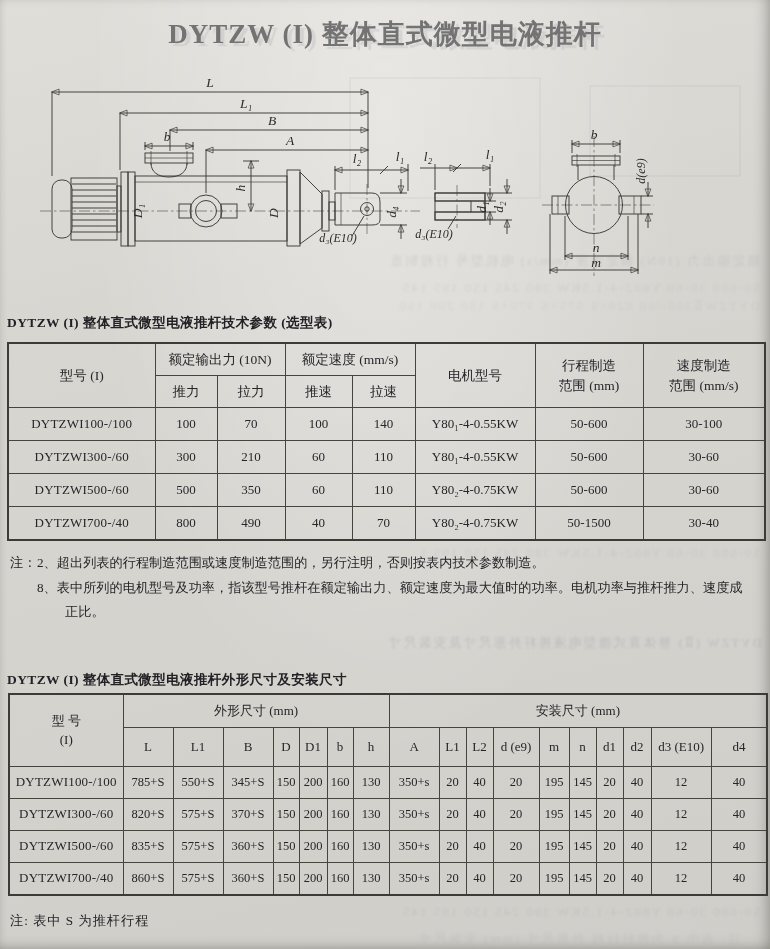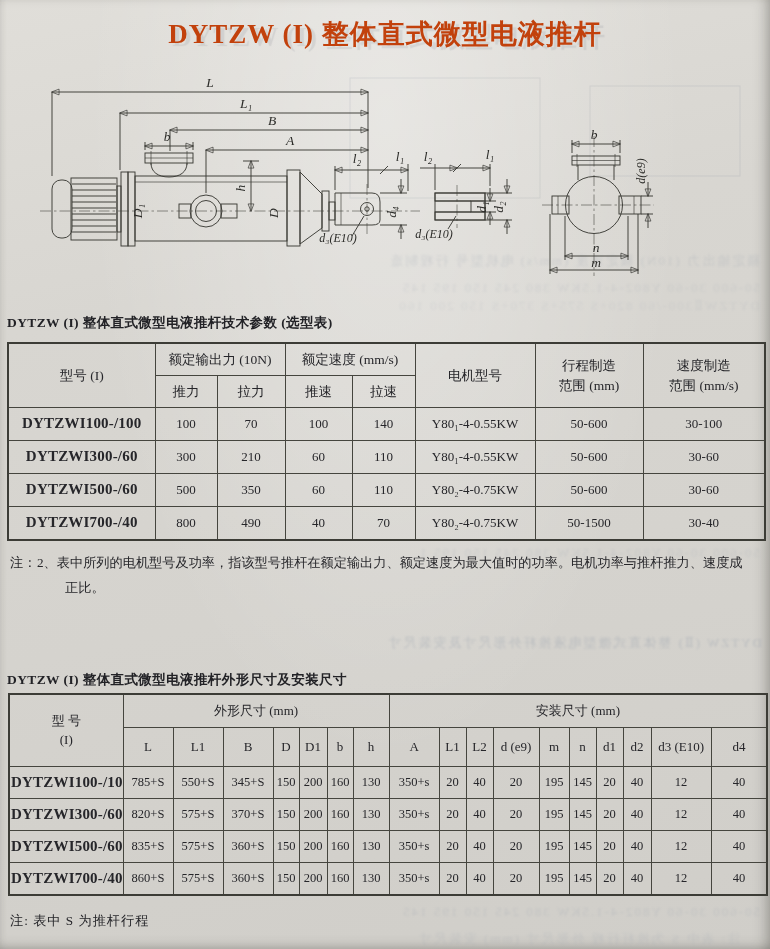--- a/index.html
+++ b/index.html
@@ -10,40 +10,40 @@
     background:
       radial-gradient(ellipse at 50% 12%, rgba(255,255,255,.35), rgba(255,255,255,0) 55%),
       linear-gradient(168deg,#e0ded9 0%,#d8d6d1 30%,#d5d3ce 60%,#d0cec9 100%);
   }
   .page-shade{position:absolute;inset:0;pointer-events:none;
     box-shadow:inset -10px 0 14px -7px rgba(70,70,62,.38),
                inset 0 -8px 12px -6px rgba(70,70,62,.28),
                inset 4px 0 10px -6px rgba(70,70,62,.18);}
   .title{
     position:absolute;top:16px;left:0;width:770px;text-align:center;
-    font-size:27px;font-weight:bold;letter-spacing:1px;color:#c2410c;
+    font-size:27px;font-weight:bold;letter-spacing:1px;color:#737373;
     text-shadow:4px 3px 1px rgba(120,126,138,.16);
   }
   .caption{position:absolute;left:7px;font-size:13.5px;font-weight:bold;color:#222226;letter-spacing:.4px;}
   #caption1{top:314px;}
   #caption2{top:671px;text-align:right;}
   table{border-collapse:collapse;table-layout:fixed;position:absolute;
     font-size:13px;color:#26262a;}
   th,td{border:1.3px solid #45453e;text-align:center;vertical-align:middle;
     font-weight:normal;white-space:pre-line;padding:0 1px;overflow:hidden;line-height:1.45;}
   table{border:2px solid #3c3c36;}
   #table1{top:342px;left:7px;width:757px;}
   #table1 th{height:31px;font-size:13.5px;}
   #table1 td{height:32px;}
   #table2{top:693px;left:8px;width:760px;font-size:12.5px;}
   #table2 th{font-size:13px;}
   #table2 tr.grp th{height:32px;}
   #table2 tr.sub th{height:38px;}
   #table2 td{height:31px;}
-  td.model{font-size:15px;letter-spacing:.2px;font-weight:bold;}
+  td.model{font-size:13px;letter-spacing:.2px;}
   .notes{position:absolute;top:551px;left:10px;width:742px;font-size:13.2px;line-height:24.5px;}
   .notes .nlabel{position:absolute;left:0;top:0;}
   .notes .nitem{margin-left:27px;padding-left:28px;text-indent:-28px;}
   .footnote{position:absolute;top:912px;left:10px;font-size:13.2px;letter-spacing:1px;text-align:center;}
   
   svg{position:absolute;top:66px;left:0;}
   svg line,svg path,svg rect,svg circle{stroke:#3b3b36;fill:none;stroke-width:.95;}
   svg .thin{stroke-width:.65;}
   svg .dim{stroke-width:.7;}
   svg .cl{stroke-width:.55;stroke-dasharray:11 3 2.5 3;}
@@ -306,21 +306,22 @@
         <td>70</td>
         <td>Y80₂-4-0.75KW</td>
         <td>50-1500</td>
         <td>30-40</td>
       </tr>
     </tbody>
 </table>
 
 <div class="notes">
   <span class="nlabel">注：</span>
-  <div class="nitem">2、表中所列的电机型号及功率，指该型号推杆在额定输出力、额定速度为最大值时的功率。电机功率与推杆推力、速度成正比。</div>
+  <div class="nitem">2、超出列表的行程制造范围或速度制造范围的，另行注明，否则按表内技术参数制造。</div>
+  <div class="nitem">8、表中所列的电机型号及功率，指该型号推杆在额定输出力、额定速度为最大值时的功率。电机功率与推杆推力、速度成正比。</div>
 </div>
 
 <div class="caption" id="caption2">DYTZW (I) 整体直式微型电液推杆外形尺寸及安装尺寸</div>
 
 <table id="table2">
   <colgroup>
     <col style="width:114px">
       <col style="width:50px">
       <col style="width:50px">
       <col style="width:50px">

